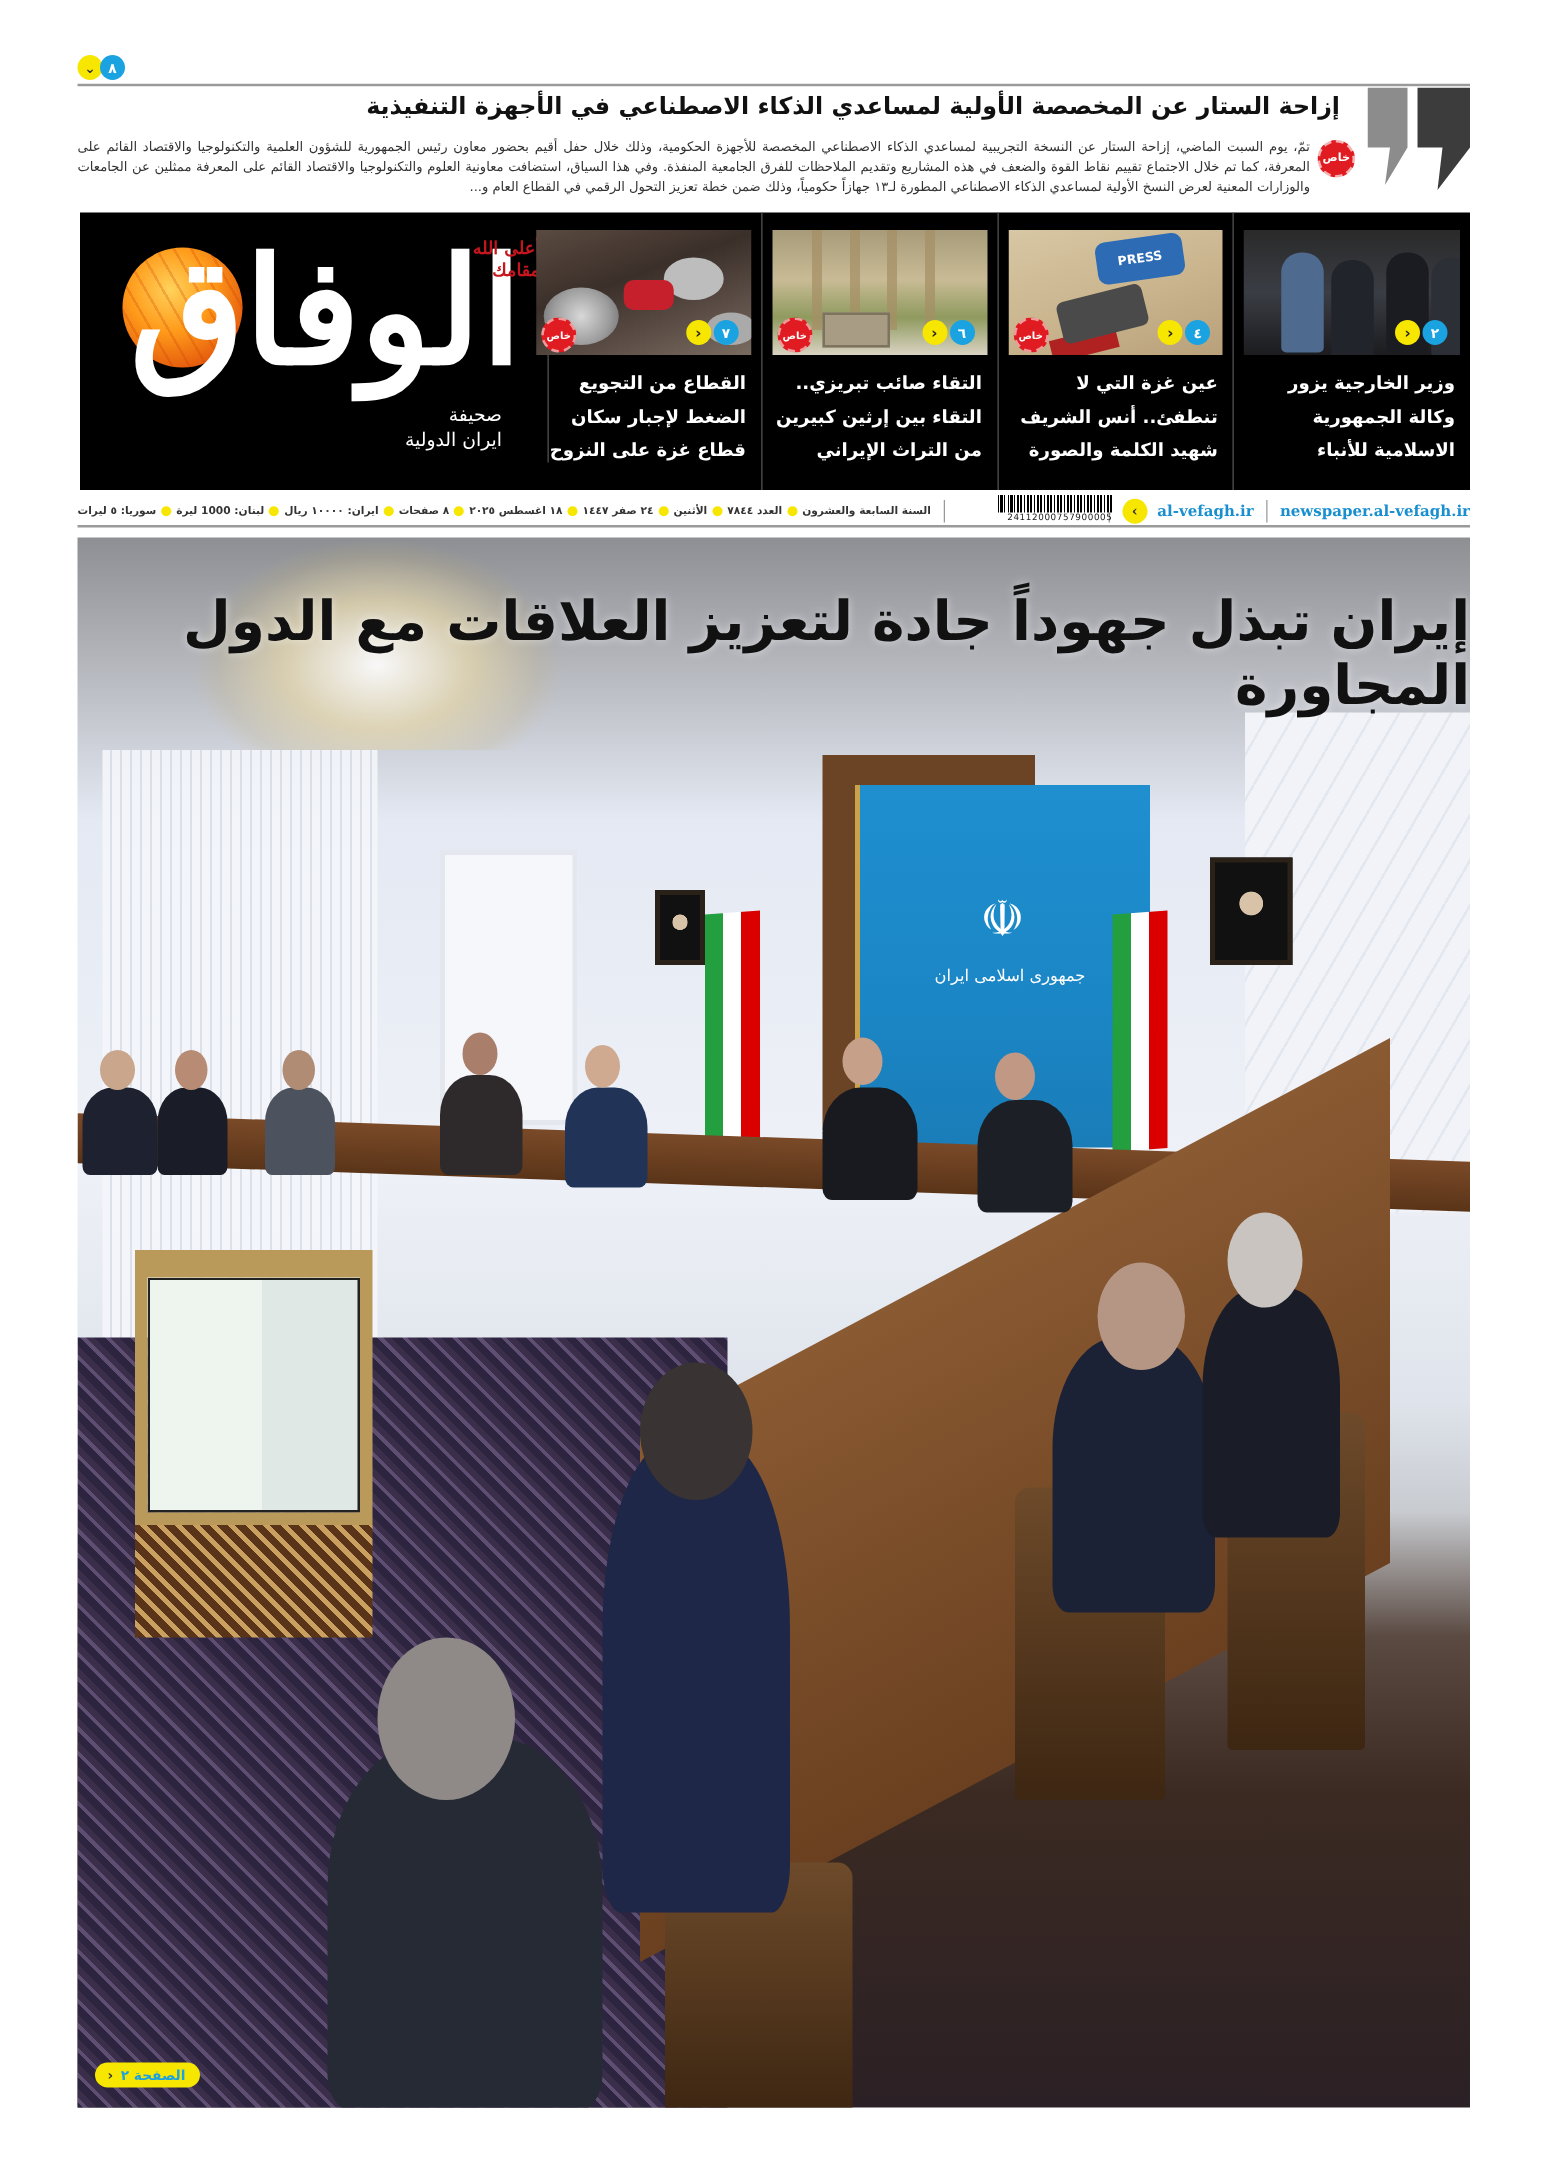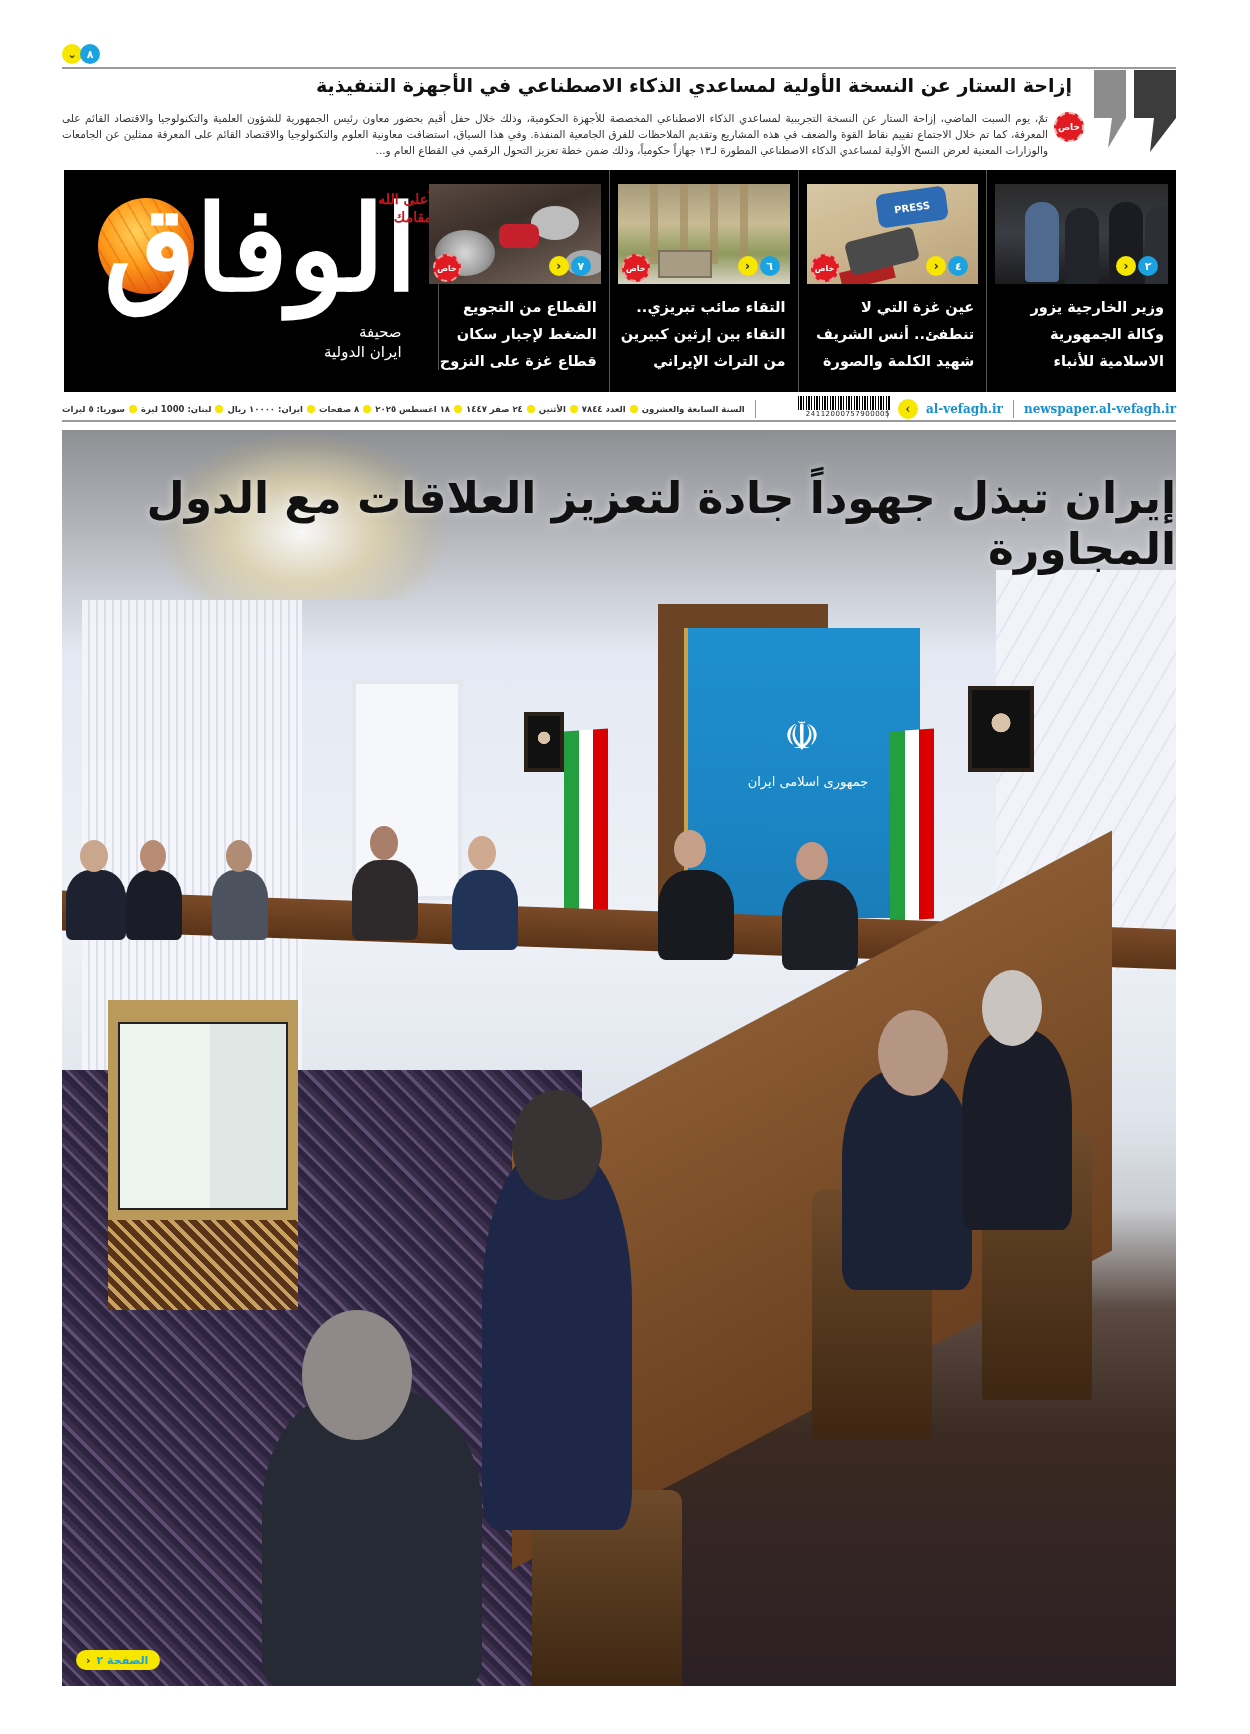--- a/index.html
+++ b/index.html
@@ -100,21 +100,21 @@
 <div class="page-badges">
   <span class="badge-circle badge-yellow">⌄</span>
   <span class="badge-circle badge-blue">٨</span>
 </div>
 <div class="top-rule"></div>
 
 <svg class="quote-mark" viewBox="0 0 82 82">
   <polygon points="0,0 32,0 32,48 14,78 18,48 0,48" fill="#8c8c8c"></polygon>
   <polygon points="40,0 82,0 82,48 56,82 60,48 40,48" fill="#3c3c3c"></polygon>
 </svg>
-<div class="top-headline">إزاحة الستار عن النسخة الأولية لمساعدي الذكاء الاصطناعي في الأجهزة التنفيذية</div>
+<div class="top-headline">إزاحة الستار عن المخصصة الأولية لمساعدي الذكاء الاصطناعي في الأجهزة التنفيذية</div>
 <div class="exclusive-stamp">خاص</div>
 <div class="top-body">تمّ، يوم السبت الماضي، إزاحة الستار عن النسخة التجريبية لمساعدي الذكاء الاصطناعي المخصصة للأجهزة الحكومية، وذلك خلال حفل أقيم بحضور معاون رئيس الجمهورية للشؤون العلمية والتكنولوجيا والاقتصاد القائم على المعرفة، كما تم خلال الاجتماع تقييم نقاط القوة والضعف في هذه المشاريع وتقديم الملاحظات للفرق الجامعية المنفذة. وفي هذا السياق، استضافت معاونية العلوم والتكنولوجيا والاقتصاد القائم على المعرفة ممثلين عن الجامعات والوزارات المعنية لعرض النسخ الأولية لمساعدي الذكاء الاصطناعي المطورة لـ١٣ جهازاً حكومياً، وذلك ضمن خطة تعزيز التحول الرقمي في القطاع العام و...</div>
 
 <div class="masthead">
   <div class="logo-area">
     <div class="logo-globe"></div>
     <div class="logo-word">الوفاق</div>
     <div class="logo-sub">
       <div>صحيفة</div>
       <div>ايران الدولية</div>

